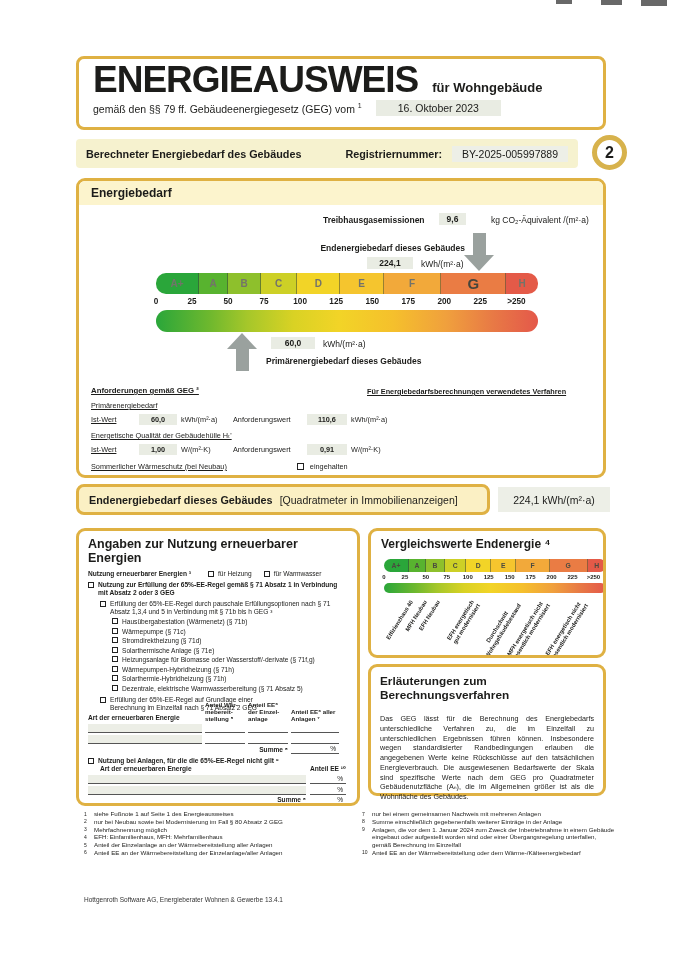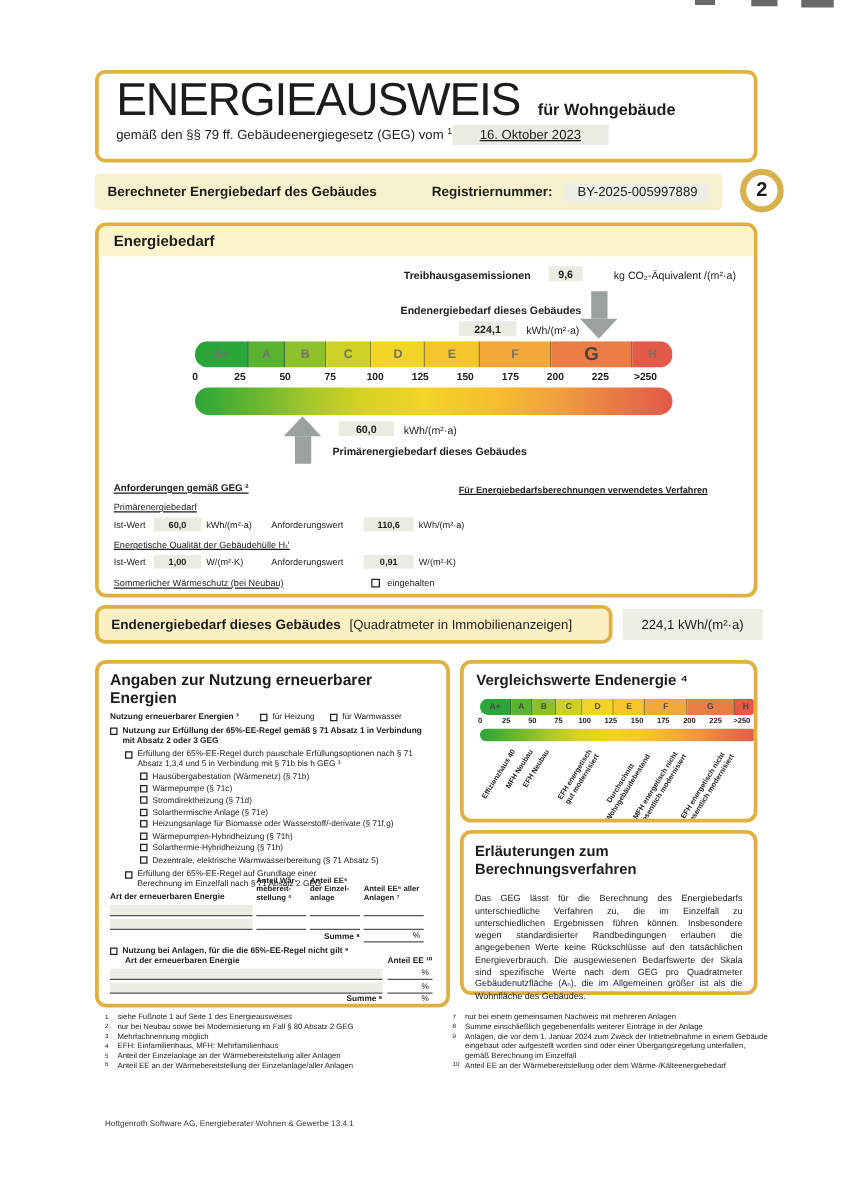--- a/index.html
+++ b/index.html
@@ -13,26 +13,26 @@
   }
   *{margin:0;padding:0;box-sizing:border-box;}
   body{background:#ffffff;font-family:"Liberation Sans","DejaVu Sans",sans-serif;color:var(--ink);}
   .page{position:relative;width:680px;height:960px;background:#fff;overflow:hidden;}
 
   .artifact{position:absolute;background:#4d4d4d;opacity:.85;}
 
   
   .hdr{position:absolute;left:76px;top:56px;width:530px;height:74px;border:3px solid var(--gold);border-radius:8px;background:#fff;padding:2px 14px 0 14px;}
   .hdr-title-row{display:flex;align-items:baseline;}
-  .hdr-title{font-size:37px;font-weight:normal;letter-spacing:-1px;line-height:1.05;}
+  .hdr-title{font-size:37px;font-weight:bold;letter-spacing:-1px;line-height:1.05;}
   .hdr-suffix{font-size:13px;font-weight:bold;margin-left:14px;}
   .hdr-sub-row{display:flex;align-items:center;margin-top:0px;}
   .hdr-sub{font-size:10.5px;}
   .hdr-sup{font-size:7px;vertical-align:super;}
-  .hdr-date{font-size:10.5px;background:var(--vbox);padding:2px 22px;margin-left:0;text-decoration:underline;}
+  .hdr-date{font-size:10.5px;background:var(--vbox);padding:2px 22px;margin-left:14px;}
 
   
   .banner{position:absolute;left:76px;top:139px;width:502px;height:29px;background:var(--banner);border-radius:4px;display:flex;align-items:center;padding:0 10px;}
   .banner-label{font-size:10.8px;font-weight:bold;}
   .banner-spacer{flex:1;}
   .banner-reg{font-size:10.8px;font-weight:bold;}
   .banner-val{font-size:10.5px;background:#edefe7;padding:2px 10px;margin-left:10px;}
   .badge{position:absolute;left:592px;top:135px;width:35px;height:35px;border:5px solid #d7b24c;border-radius:50%;background:#fff;display:flex;align-items:center;justify-content:center;font-size:16px;font-weight:bold;}
 
   
@@ -53,21 +53,21 @@
   .tick{position:absolute;transform:translateX(-50%);font-weight:bold;white-space:nowrap;}
   .grad{position:absolute;border-radius:11px;background:linear-gradient(90deg,#2aa63a 0%,#6eb82e 14%,#a6c72a 24%,#d9d224 36%,#f2d427 48%,#f5c02c 62%,#f0a03d 76%,#e87a45 88%,#e4584a 100%);}
 
   .arrow{position:absolute;width:30px;display:flex;flex-direction:column;align-items:center;}
   .arrow .shaft{width:13px;height:22px;background:var(--gray);}
   .arrow .head-down{width:0;height:0;border-left:15px solid transparent;border-right:15px solid transparent;border-top:16px solid var(--gray);}
   .arrow .head-up{width:0;height:0;border-left:15px solid transparent;border-right:15px solid transparent;border-bottom:16px solid var(--gray);}
 
   .uline{text-decoration:underline;}
   .anf-row{position:absolute;display:flex;align-items:baseline;font-size:7.3px;}
-  .anf-row .c1{width:32px;}
+  .anf-row .c1{width:48px;text-decoration:underline;}
   .anf-row .c2{width:38px;}
   .anf-row .c3{width:56px;}
   .anf-row .c4{width:74px;}
   .anf-row .c5{width:40px;}
   .anf-row .valbox{font-size:7.3px;}
 
   .cb{display:inline-block;width:7px;height:7px;border:1px solid #222;background:#fff;position:relative;flex:none;}
   .cb.s{width:6px;height:6px;}
   .cb.checked::before,.cb.checked::after{content:"";position:absolute;left:-2px;top:2.6px;width:11px;height:1.3px;background:#2a2a2a;}
   .cb.checked::before{transform:rotate(42deg);}

